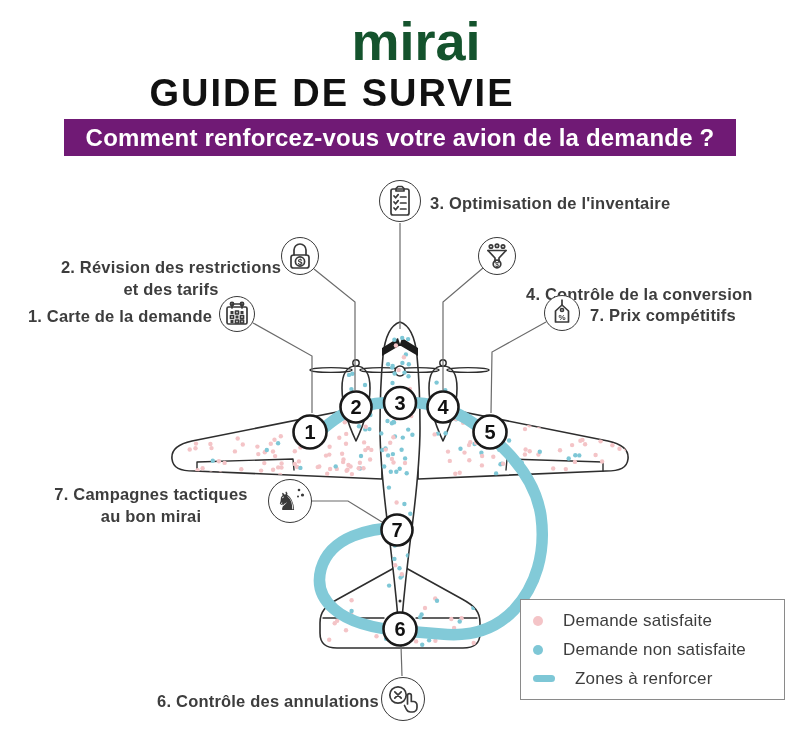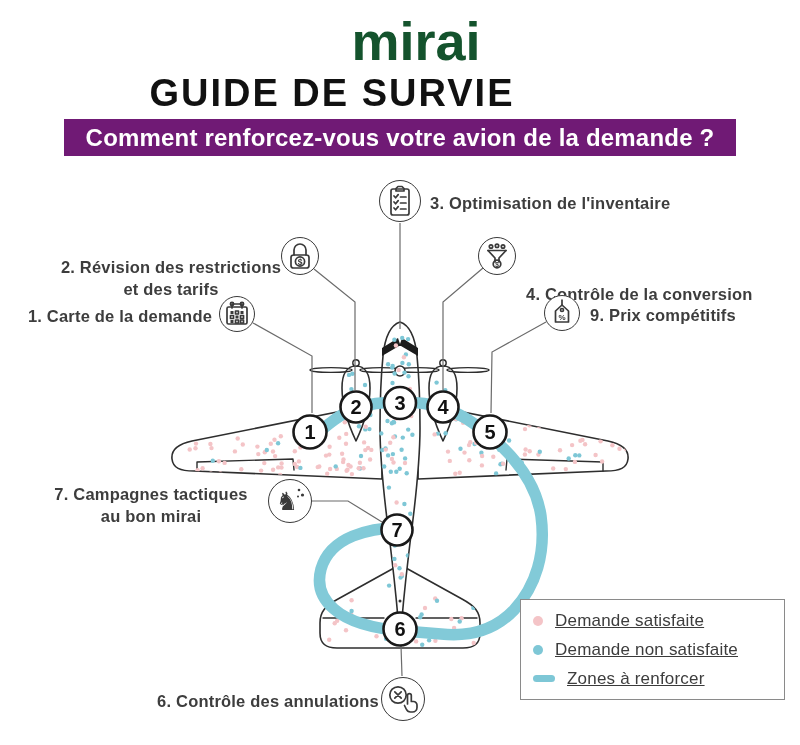--- a/index.html
+++ b/index.html
@@ -36,21 +36,21 @@
   }
   .icon-circle svg{display:block;}
   .ic-stroke{stroke:#3a3a3a;stroke-width:1.7;fill:none;stroke-linecap:round;stroke-linejoin:round;}
   .ic-fill{fill:#3a3a3a;stroke:none;}
   
   .legend{
     position:absolute;left:520px;top:599px;width:265px;height:101px;
     border:1.5px solid #8a8a8a;background:#ffffff;box-sizing:border-box;
     display:flex;flex-direction:column;justify-content:center;gap:9px;padding-left:12px;z-index:5;
   }
-  .legend-row{display:flex;align-items:center;gap:12px;text-decoration:underline;}
+  .legend-row{display:flex;align-items:center;gap:20px;}
   .legend-marker{flex:0 0 auto;}
   .legend-dot{width:10px;height:10px;border-radius:50%;}
   .legend-bar{width:22px;height:7px;border-radius:3.5px;}
   .legend-text{font-size:17px;font-weight:500;color:#3d3d3d;letter-spacing:0.2px;}
   
   #diagram{position:absolute;left:0;top:0;z-index:2;}
   .plane-part{fill:#ffffff;stroke:#2e2e2e;stroke-width:1.6;stroke-linejoin:round;}
   .plane-detail{fill:none;stroke:#2e2e2e;stroke-width:1.4;stroke-linejoin:round;stroke-linecap:round;}
   .callout-line{fill:none;stroke:#6b6b6b;stroke-width:1.2;}
   .marker-circle{fill:#ffffff;stroke:#1a1a1a;stroke-width:2.6;}
@@ -446,21 +446,21 @@
     </g>
   </svg>
 
   <div class="callout-label rightal" style="left:24px;top:305px;width:192px;">1.  Carte de la demande</div>
   <div class="callout-label center" style="left:40px;top:256px;width:262px;">
     <div>2. Révision des restrictions</div>
     <div>et des tarifs</div>
   </div>
   <div class="callout-label" style="left:430px;top:192px;">3. Optimisation de l'inventaire</div>
   <div class="callout-label" style="left:526px;top:247px;margin-top:36px;">4. Contrôle de la conversion</div>
-  <div class="callout-label" style="left:590px;top:304px;">9. Prix compétitifs</div>
+  <div class="callout-label" style="left:590px;top:304px;">7. Prix compétitifs</div>
   <div class="callout-label center" style="left:32px;top:483px;width:238px;">
     <div>7. Campagnes tactiques</div>
     <div>au bon mirai</div>
   </div>
   <div class="callout-label rightal" style="left:145px;top:690px;width:246px;">6. Contrôle des annulations</div>
 
   <div class="icon-circle" style="left:219px;top:296px;width:36px;height:36px;">
     <svg width="30" height="30" viewBox="3 3 30 30">
       <rect class="ic-stroke" x="8" y="11" width="20" height="17" rx="1.5"></rect>
       <path class="ic-stroke" d="M 13 8 V 12 M 23 8 V 12 M 13 8 H 23"></path>

